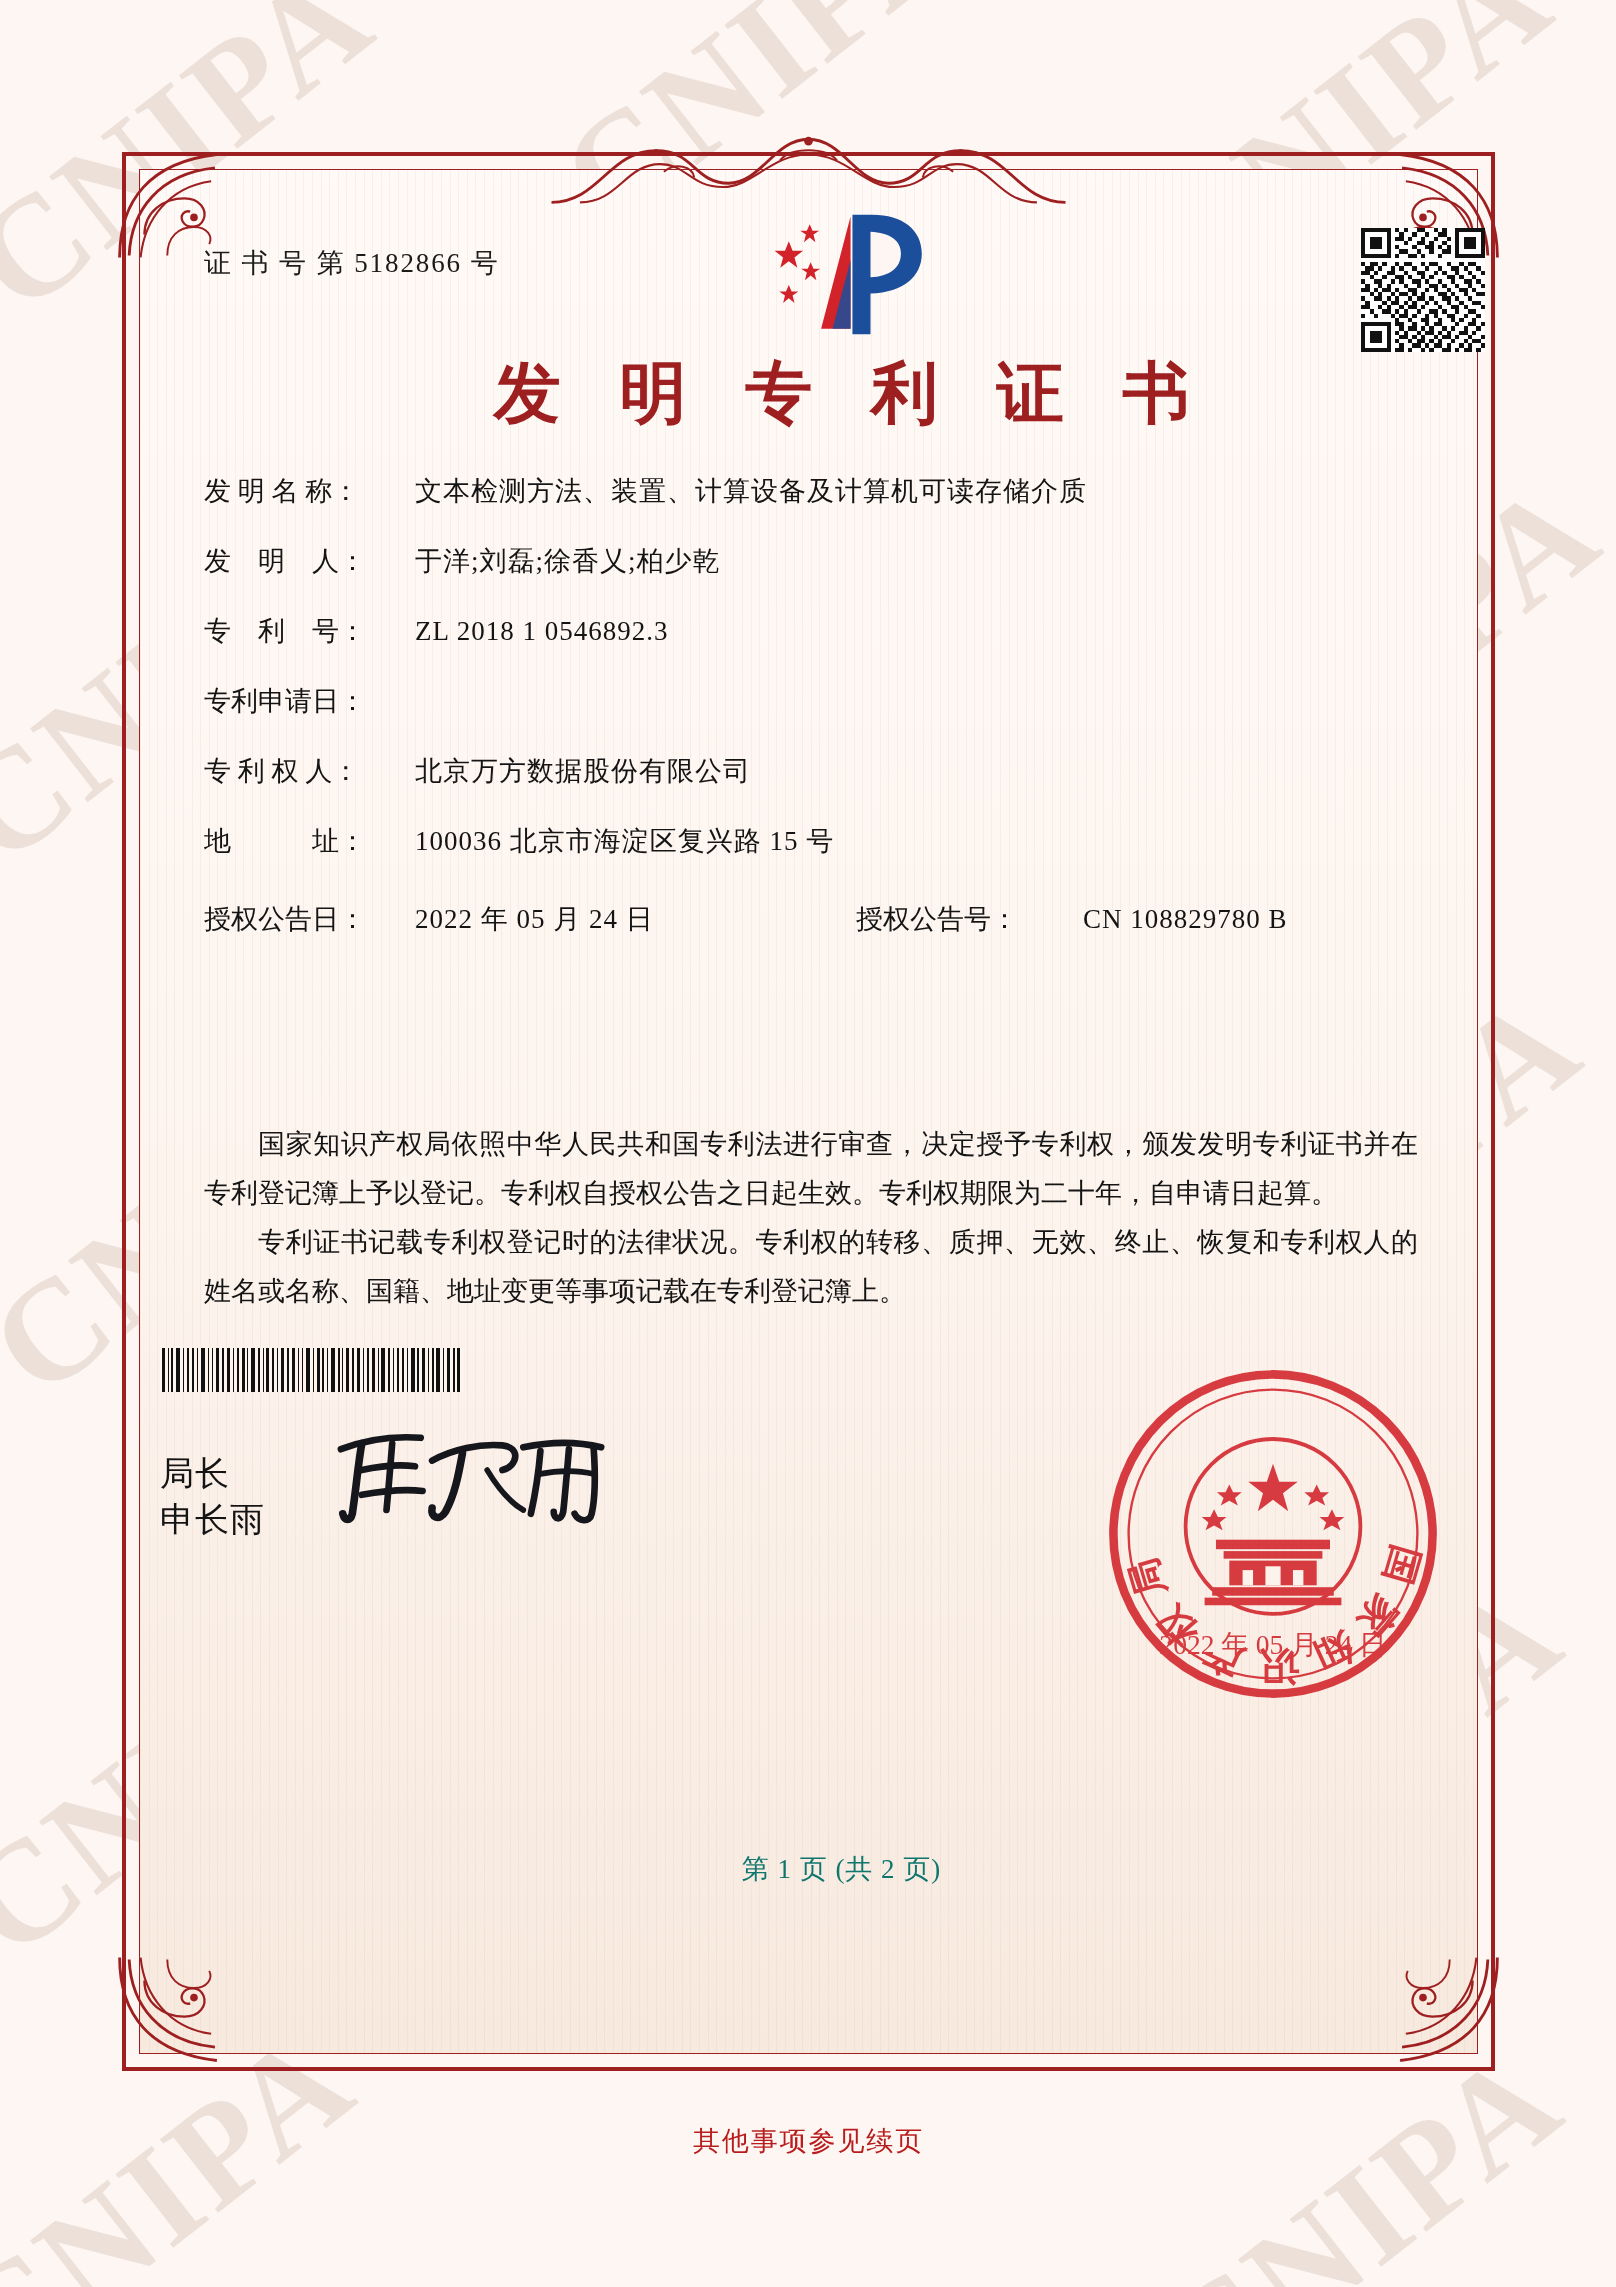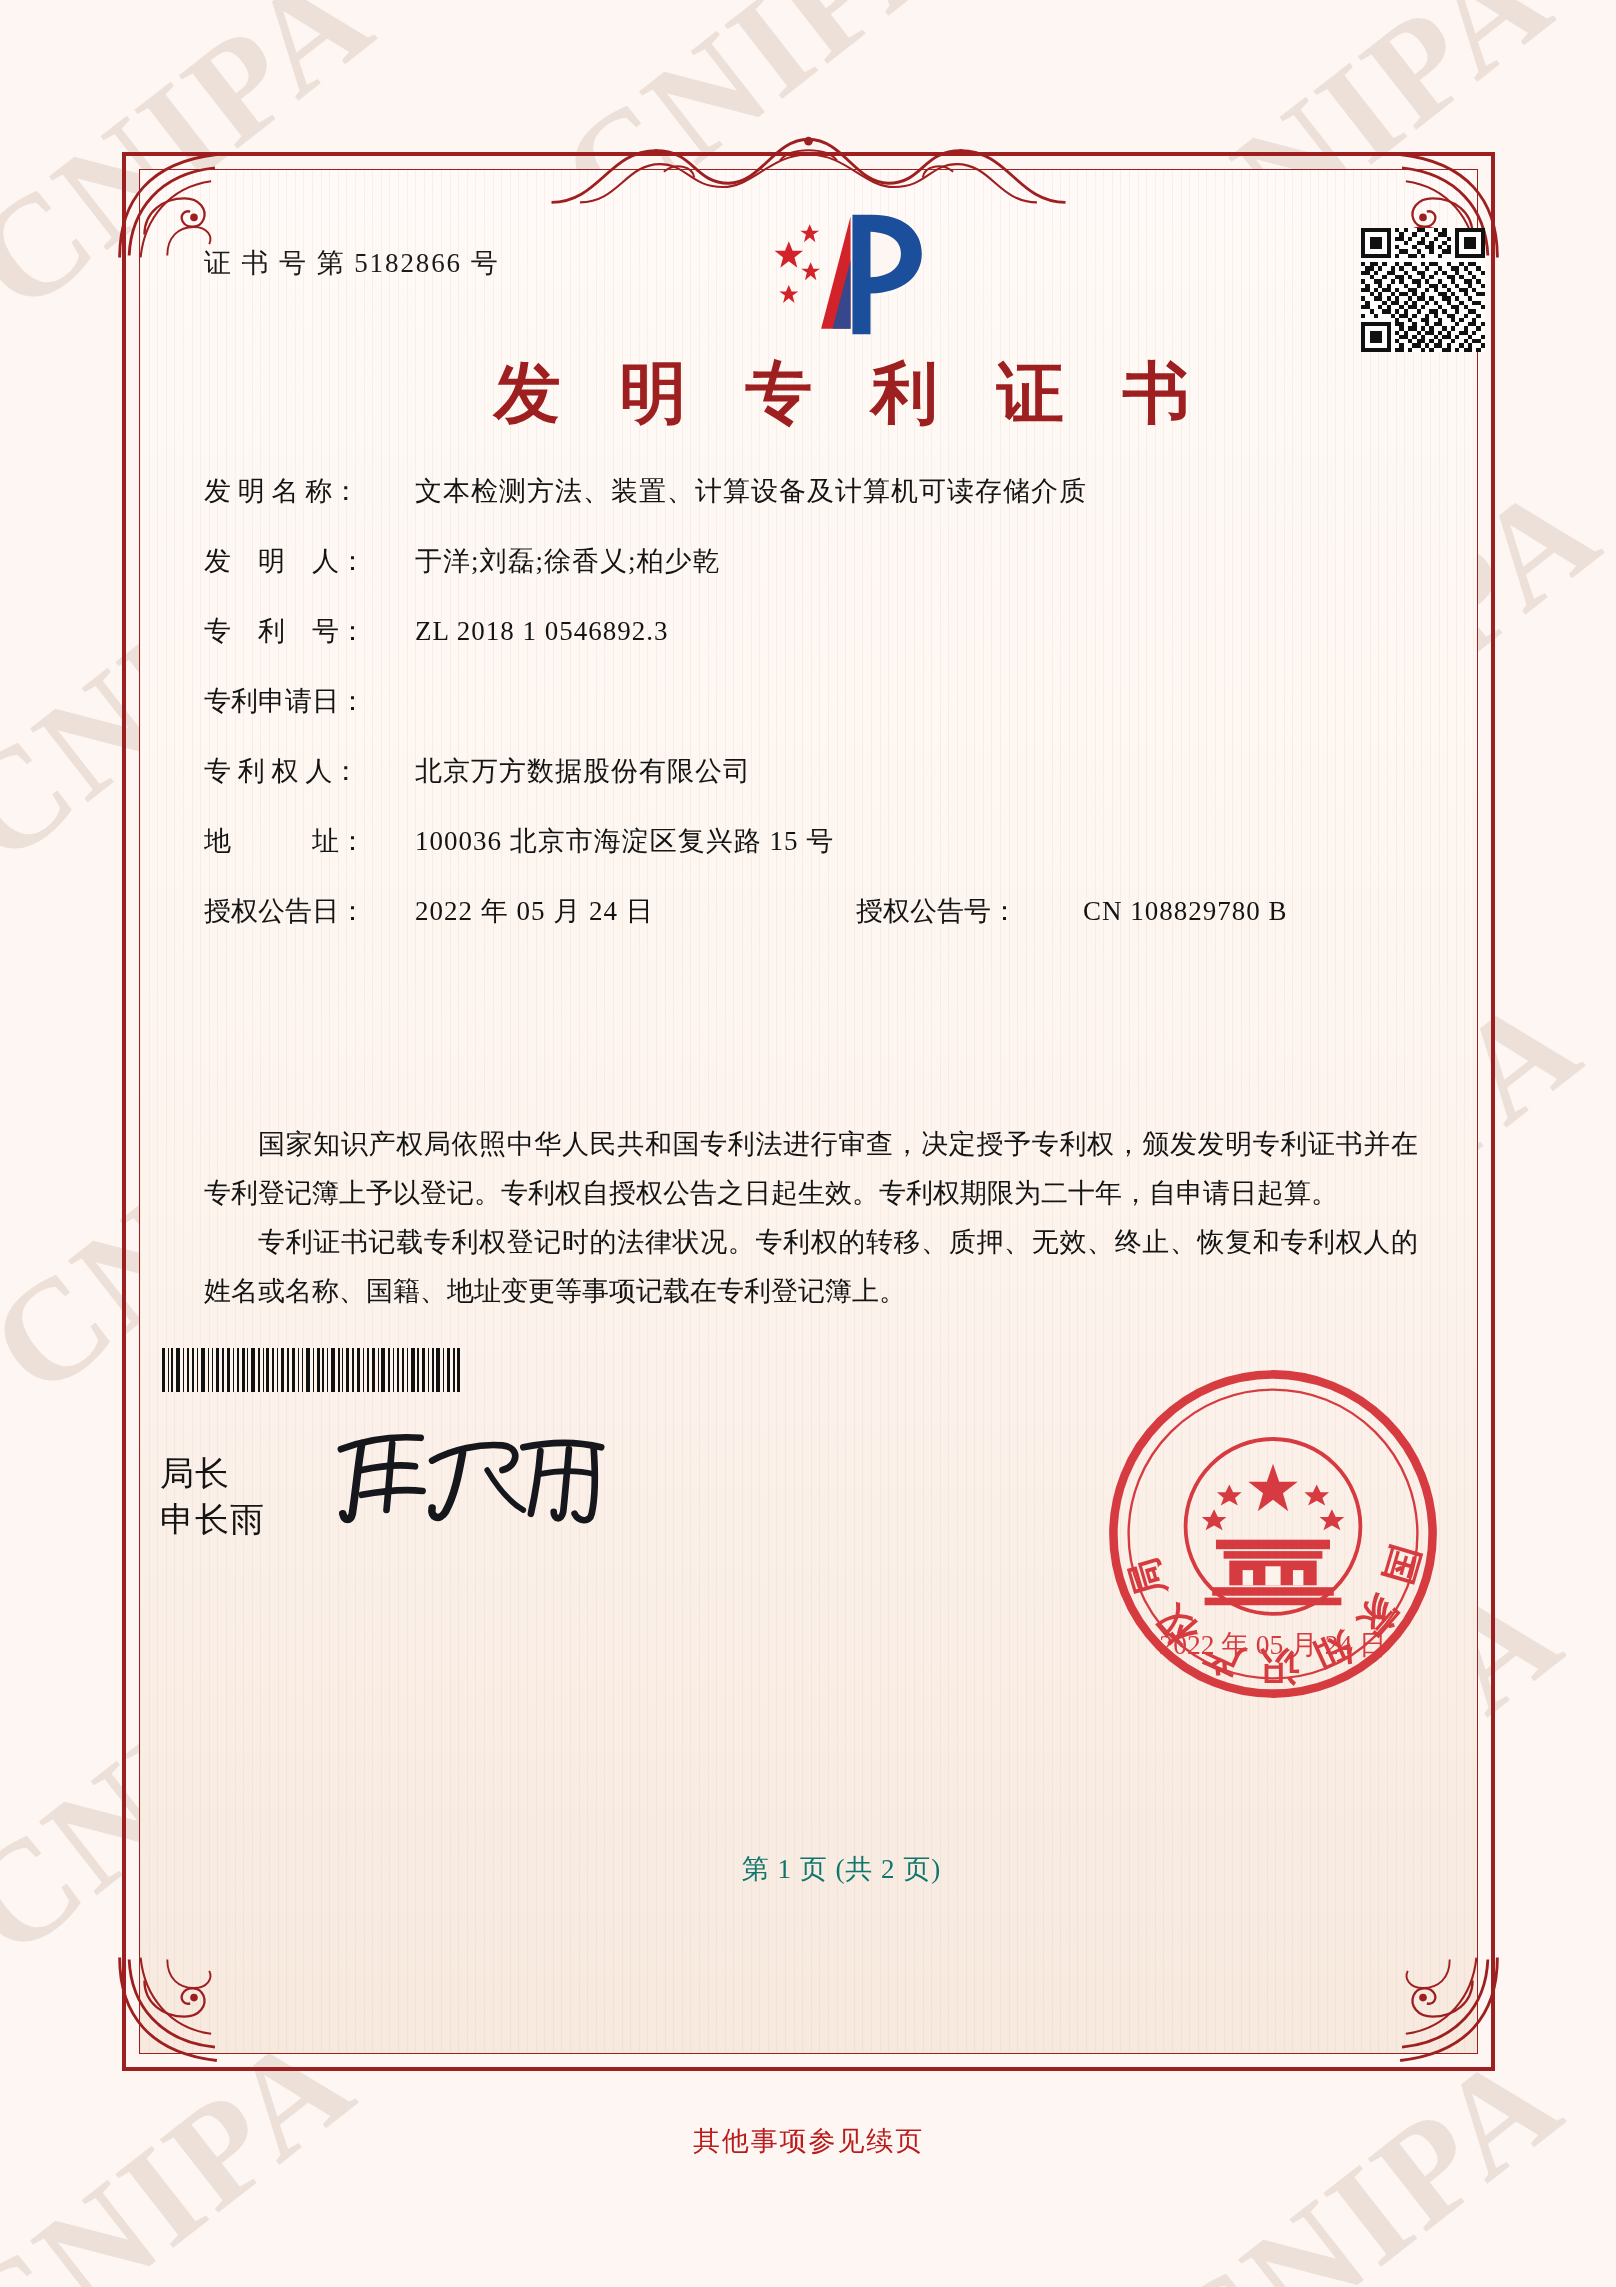--- a/index.html
+++ b/index.html
@@ -153,20 +153,21 @@
   }
   .f-value {
     flex: 1;
     letter-spacing: 1px;
   }
   .field-row.dual .f-value { flex: 0 0 auto; width: 409px; }
   .f-label2 {
     width: 195px;
     flex: 0 0 195px;
     white-space: nowrap;
+    margin-top: 8px;
   }
   .f-value2 { flex: 1; letter-spacing: 1px; }
 
   .para {
     position: absolute;
     left: 65px;
     width: 1214px;
     font-size: 27px;
     line-height: 49px;
     color: #141414;

